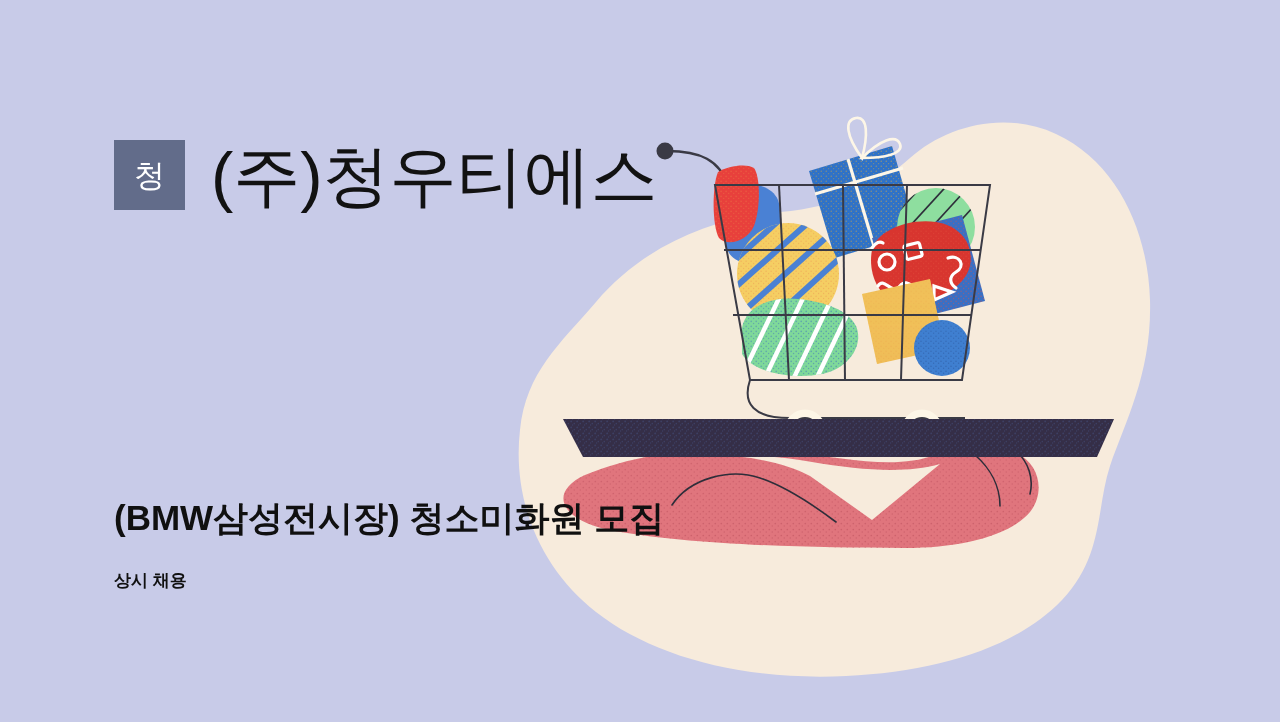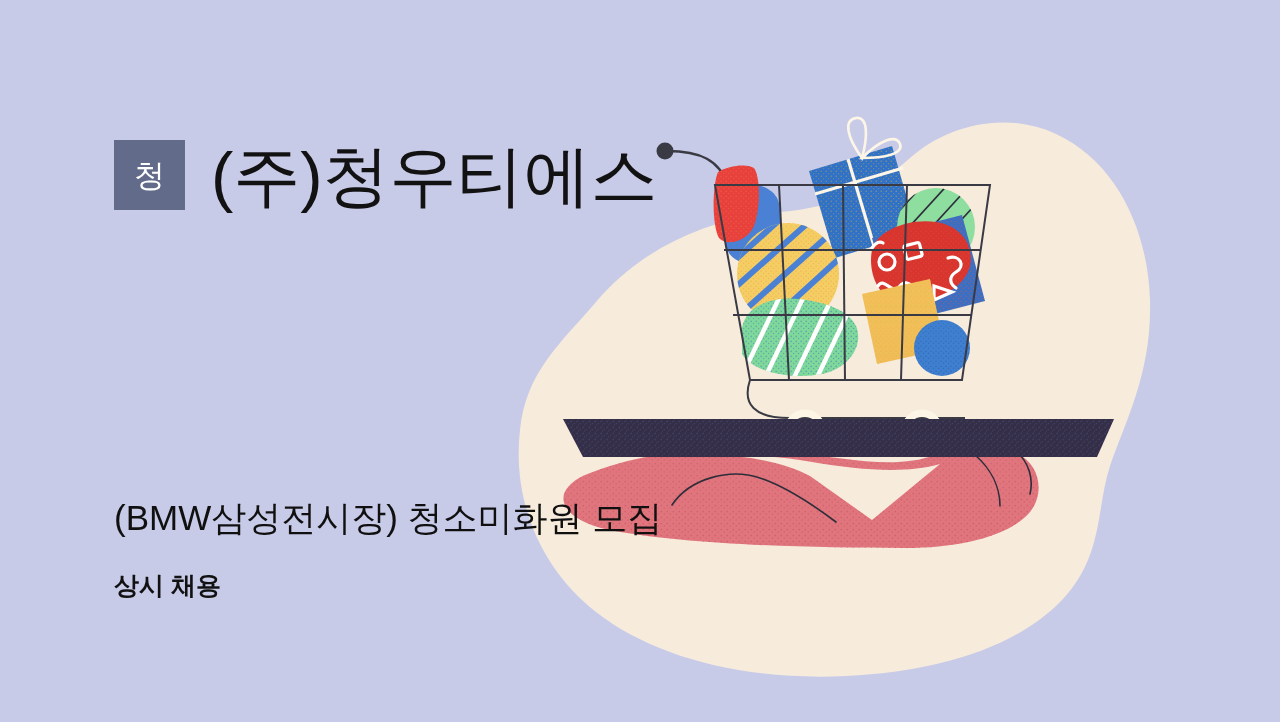--- a/index.html
+++ b/index.html
@@ -32,27 +32,27 @@
     font-size:67px;
     line-height:1;
     color:#121212;
     white-space:nowrap;
     font-weight:400;
   }
 
   .job-title{
     position:absolute;left:114px;top:498px;
     font-size:35px;line-height:1.15;
-    color:#101010;font-weight:400;
+    color:#101010;font-weight:700;
     white-space:nowrap;
     text-align:center;
   }
   .job-sub{
     position:absolute;left:114px;top:571px;
-    font-size:25px;line-height:1.15;
+    font-size:17px;line-height:1.15;
     color:#111111;font-weight:700;
     white-space:nowrap;
   }
 </style>
 </head>
 <body>
 
 <div id="stage">
 
   <svg class="art" viewBox="0 0 1280 722" xmlns="http://www.w3.org/2000/svg">

